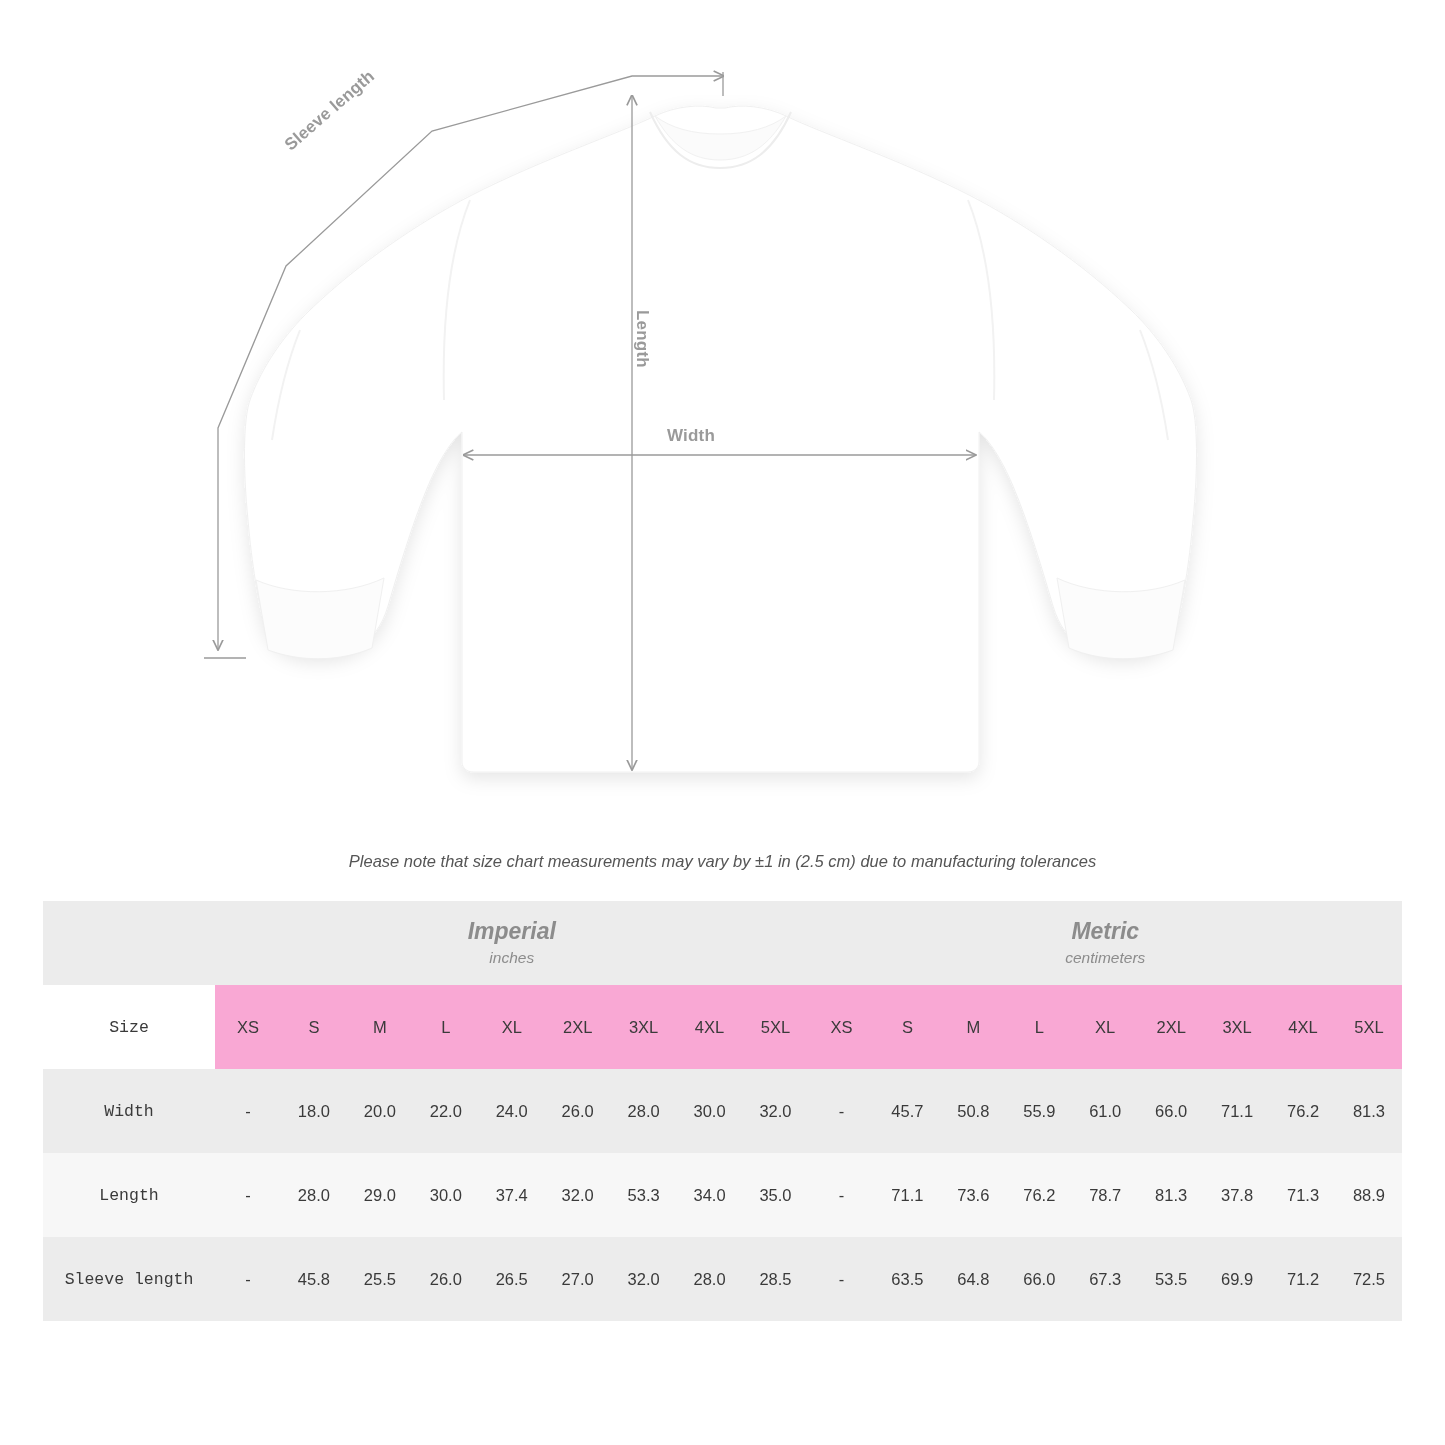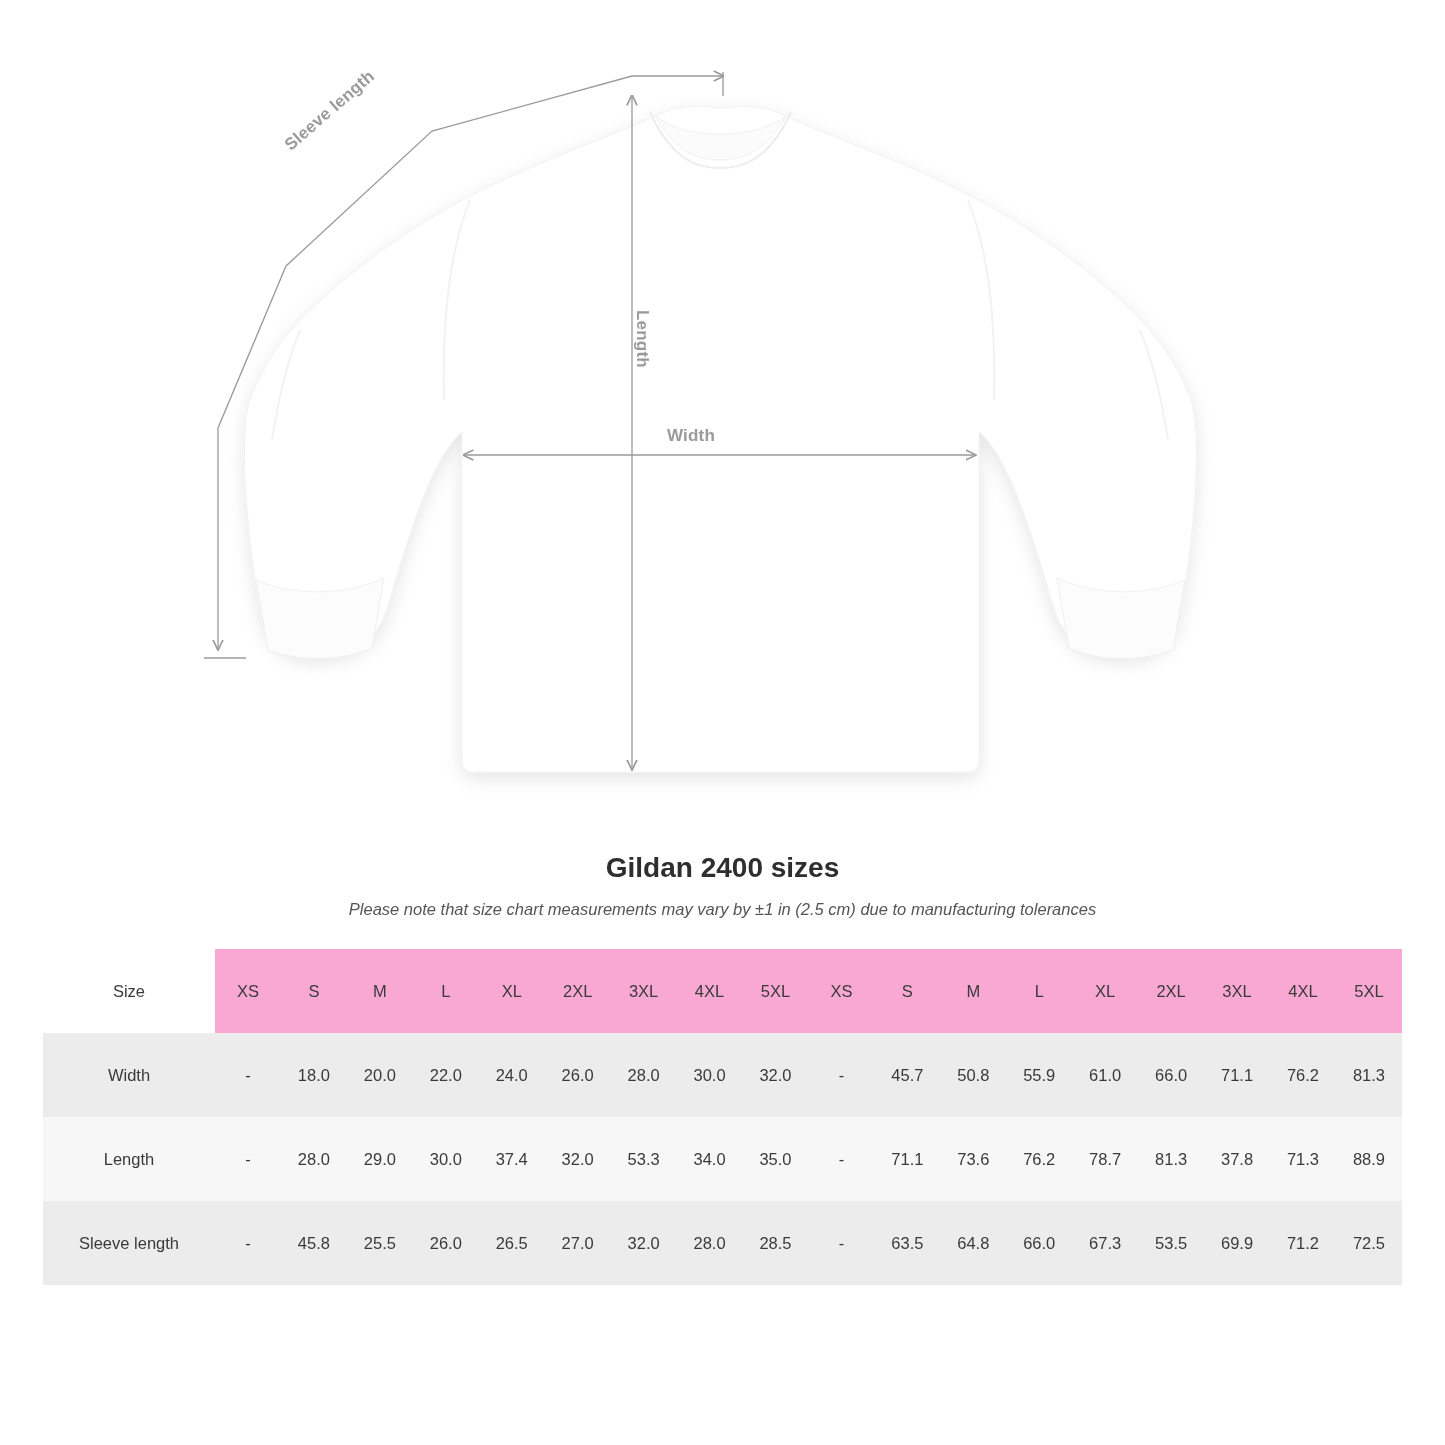--- a/index.html
+++ b/index.html
@@ -106,20 +106,21 @@
     color: #3a3a3a;
   }
   .head-row td.rowlabel { background: #ffffff; }
   .row-odd td { background: #ececec; }
   .row-even td { background: #f7f7f7; }
   td.rowlabel {
     font-weight: bold;
     font-size: 17px;
     color: #3a3a3a;
     text-align: center;
+    font-family: Liberation Mono, monospace;
   }
   .row-odd td.rowlabel { background: #ececec; }
   .row-even td.rowlabel { background: #f7f7f7; }
 </style>
 </head>
 <body>
 
 <div class="illustration">
   <svg width="1445" height="830" viewBox="0 0 1445 830">
     <defs>
@@ -192,21 +193,20 @@
     <path d="M 723,76 L 632,76 L 432,131 L 286,266 L 218,428 L 218,650" fill="none" stroke="#9a9a9a" stroke-width="1.3" marker-start="url(#arrowStart)" marker-end="url(#arrowEnd)"></path>
     <line x1="204" y1="658" x2="246" y2="658" stroke="#9a9a9a" stroke-width="1.3"></line>
   </svg>
 
   <div class="dim-label width-label">Width</div>
   <div class="dim-label length-label">Length</div>
   <div class="dim-label sleeve-label">Sleeve length</div>
 </div>
 
 <div class="title-block">
-  <h1 class="chart-title">Gildan 2400 sizes</h1>
   <p class="chart-note">Please note that size chart measurements may vary by ±1 in (2.5 cm) due to manufacturing tolerances</p>
 </div>
 
 <div class="table-wrap">
   <table class="size-table">
     <colgroup id="colgroup">
         <col style="width: 172px;">
         <col style="width: 65.9444px;">
         <col style="width: 65.9444px;">
         <col style="width: 65.9444px;">
@@ -220,20 +220,31 @@
         <col style="width: 65.9444px;">
         <col style="width: 65.9444px;">
         <col style="width: 65.9444px;">
         <col style="width: 65.9444px;">
         <col style="width: 65.9444px;">
         <col style="width: 65.9444px;">
         <col style="width: 65.9444px;">
         <col style="width: 65.9444px;">
       </colgroup>
     <tbody>
+      <tr class="unit-row">
+        <td></td>
+        <td colspan="9">
+          <div class="unit-name">Imperial</div>
+          <div class="unit-sub">inches</div>
+        </td>
+        <td colspan="9">
+          <div class="unit-name">Metric</div>
+          <div class="unit-sub">centimeters</div>
+        </td>
+      </tr>
       <tr class="head-row" id="column-header-row">
         <td class="rowlabel">Size</td>
       <td>XS</td>
           <td>S</td>
           <td>M</td>
           <td>L</td>
           <td>XL</td>
           <td>2XL</td>
           <td>3XL</td>
           <td>4XL</td>

